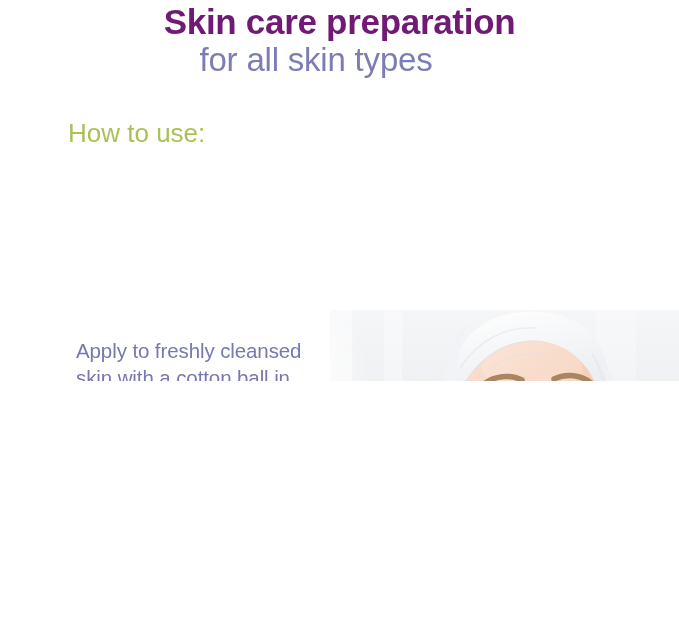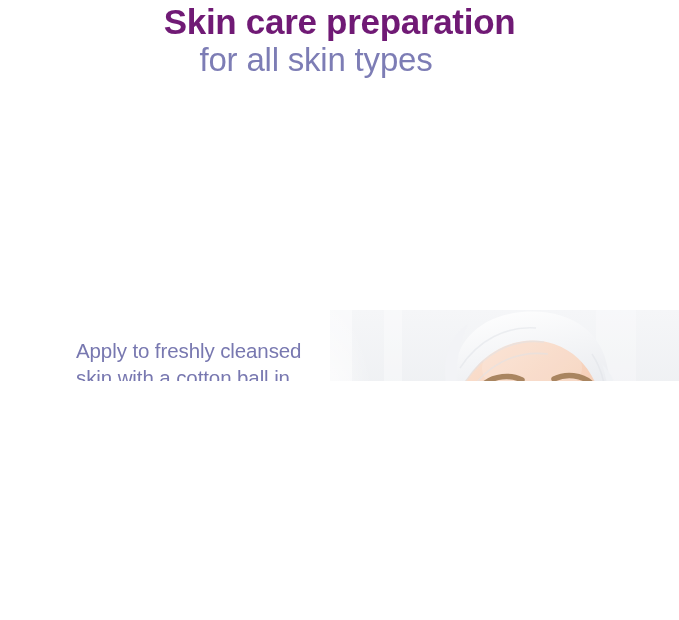--- a/index.html
+++ b/index.html
@@ -120,20 +120,21 @@
     width: 54px;
     height: 52px;
   }
 </style>
 </head>
 <body>
 
 <div class="header">
   <div class="title-main">Skin care preparation</div>
   <div class="title-sub">for all skin types</div>
+  <div class="howto">How to use:</div>
 </div>
 
 <div class="panel panel-step1">
 
   <div class="photo photo-step1">
     <svg width="383" height="226" viewBox="0 0 383 226" aria-hidden="true">
       <defs>
         <linearGradient id="bg1" x1="0" y1="0" x2="0" y2="1">
           <stop offset="0" stop-color="#f5f6f8"></stop>
           <stop offset="1" stop-color="#e3e6ea"></stop>

